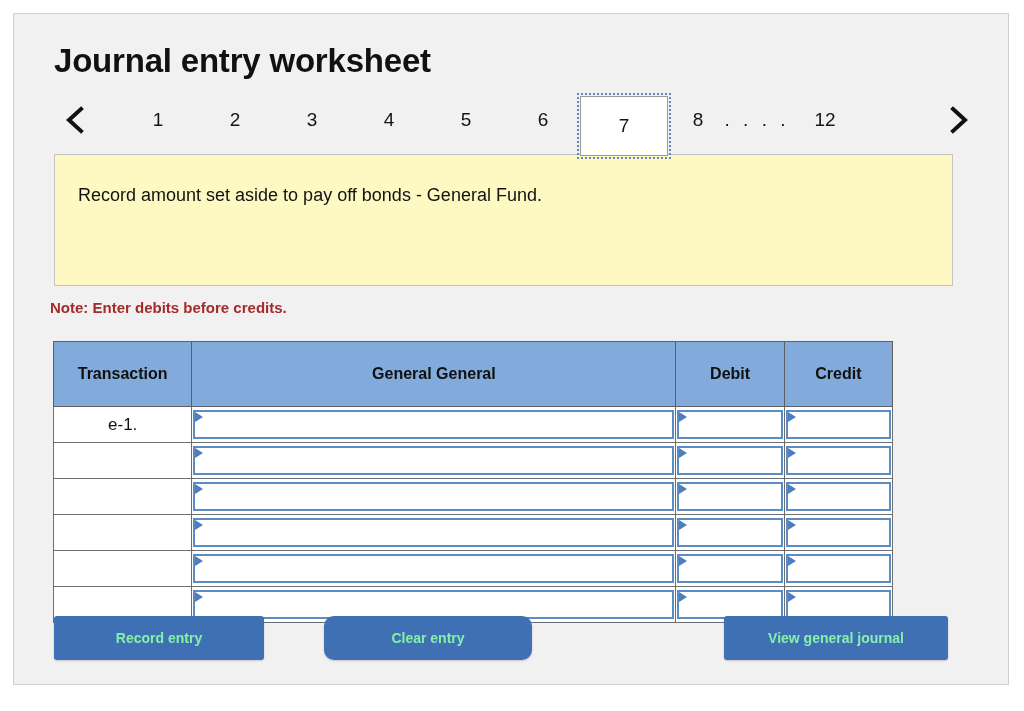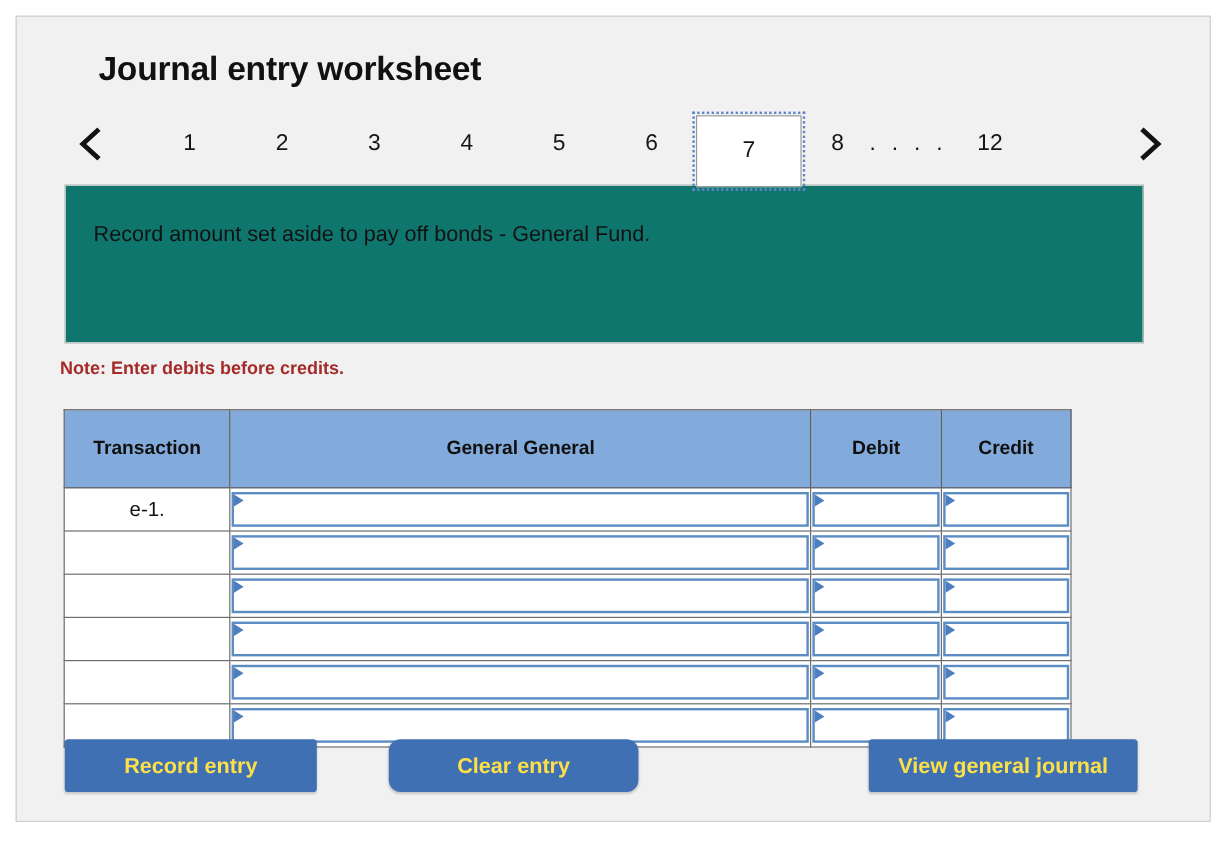--- a/index.html
+++ b/index.html
@@ -22,25 +22,24 @@
     height: 672px;
     background: #f1f1f1;
     border: 1px solid #cfcfcf;
     box-sizing: border-box;
   }
 
   .page-title {
     position: absolute;
     left: 40px;
     top: 28px;
-    font-size: 28px;
+    font-size: 33px;
     font-weight: bold;
     color: #111111;
     letter-spacing: -0.2px;
-    margin-left: 28px;
   }
 
   
   .pager {
     position: absolute;
     left: 36px;
     top: 76px;
     width: 930px;
     height: 62px;
   }
@@ -96,21 +95,21 @@
     width: 88px;
   }
 
   
   .descbox {
     position: absolute;
     left: 40px;
     top: 140px;
     width: 899px;
     height: 132px;
-    background: #0f766e;
+    background: #fef9c3;
     border: 1px solid #c4c4c4;
     box-sizing: border-box;
   }
   .desctext {
     position: absolute;
     left: 23px;
     top: 30px;
     font-size: 18px;
     color: #121212;
   }
@@ -178,22 +177,22 @@
     border-style: solid;
     border-width: 5px 0 5px 8px;
     border-color: transparent transparent transparent #4d7ebf;
   }
   td.inputcell { border: 1px solid #6e6e6e; background: #ffffff; }
 
   
   .btn {
     position: absolute;
     background: #3f70b3;
-    color: #fde047;
-    font-size: 18px;
+    color: #86efac;
+    font-size: 14px;
     font-weight: bold;
     border: none;
     border-radius: 3px;
     height: 44px;
     cursor: pointer;
     font-family: "Liberation Sans", sans-serif;
     box-shadow: 0 1px 2px rgba(0,0,0,0.18);
   }
   .btn-record { left: 40px;  top: 602px; width: 210px; }
   .btn-clear  { left: 310px; top: 602px; width: 208px; border-radius: 10px; }

